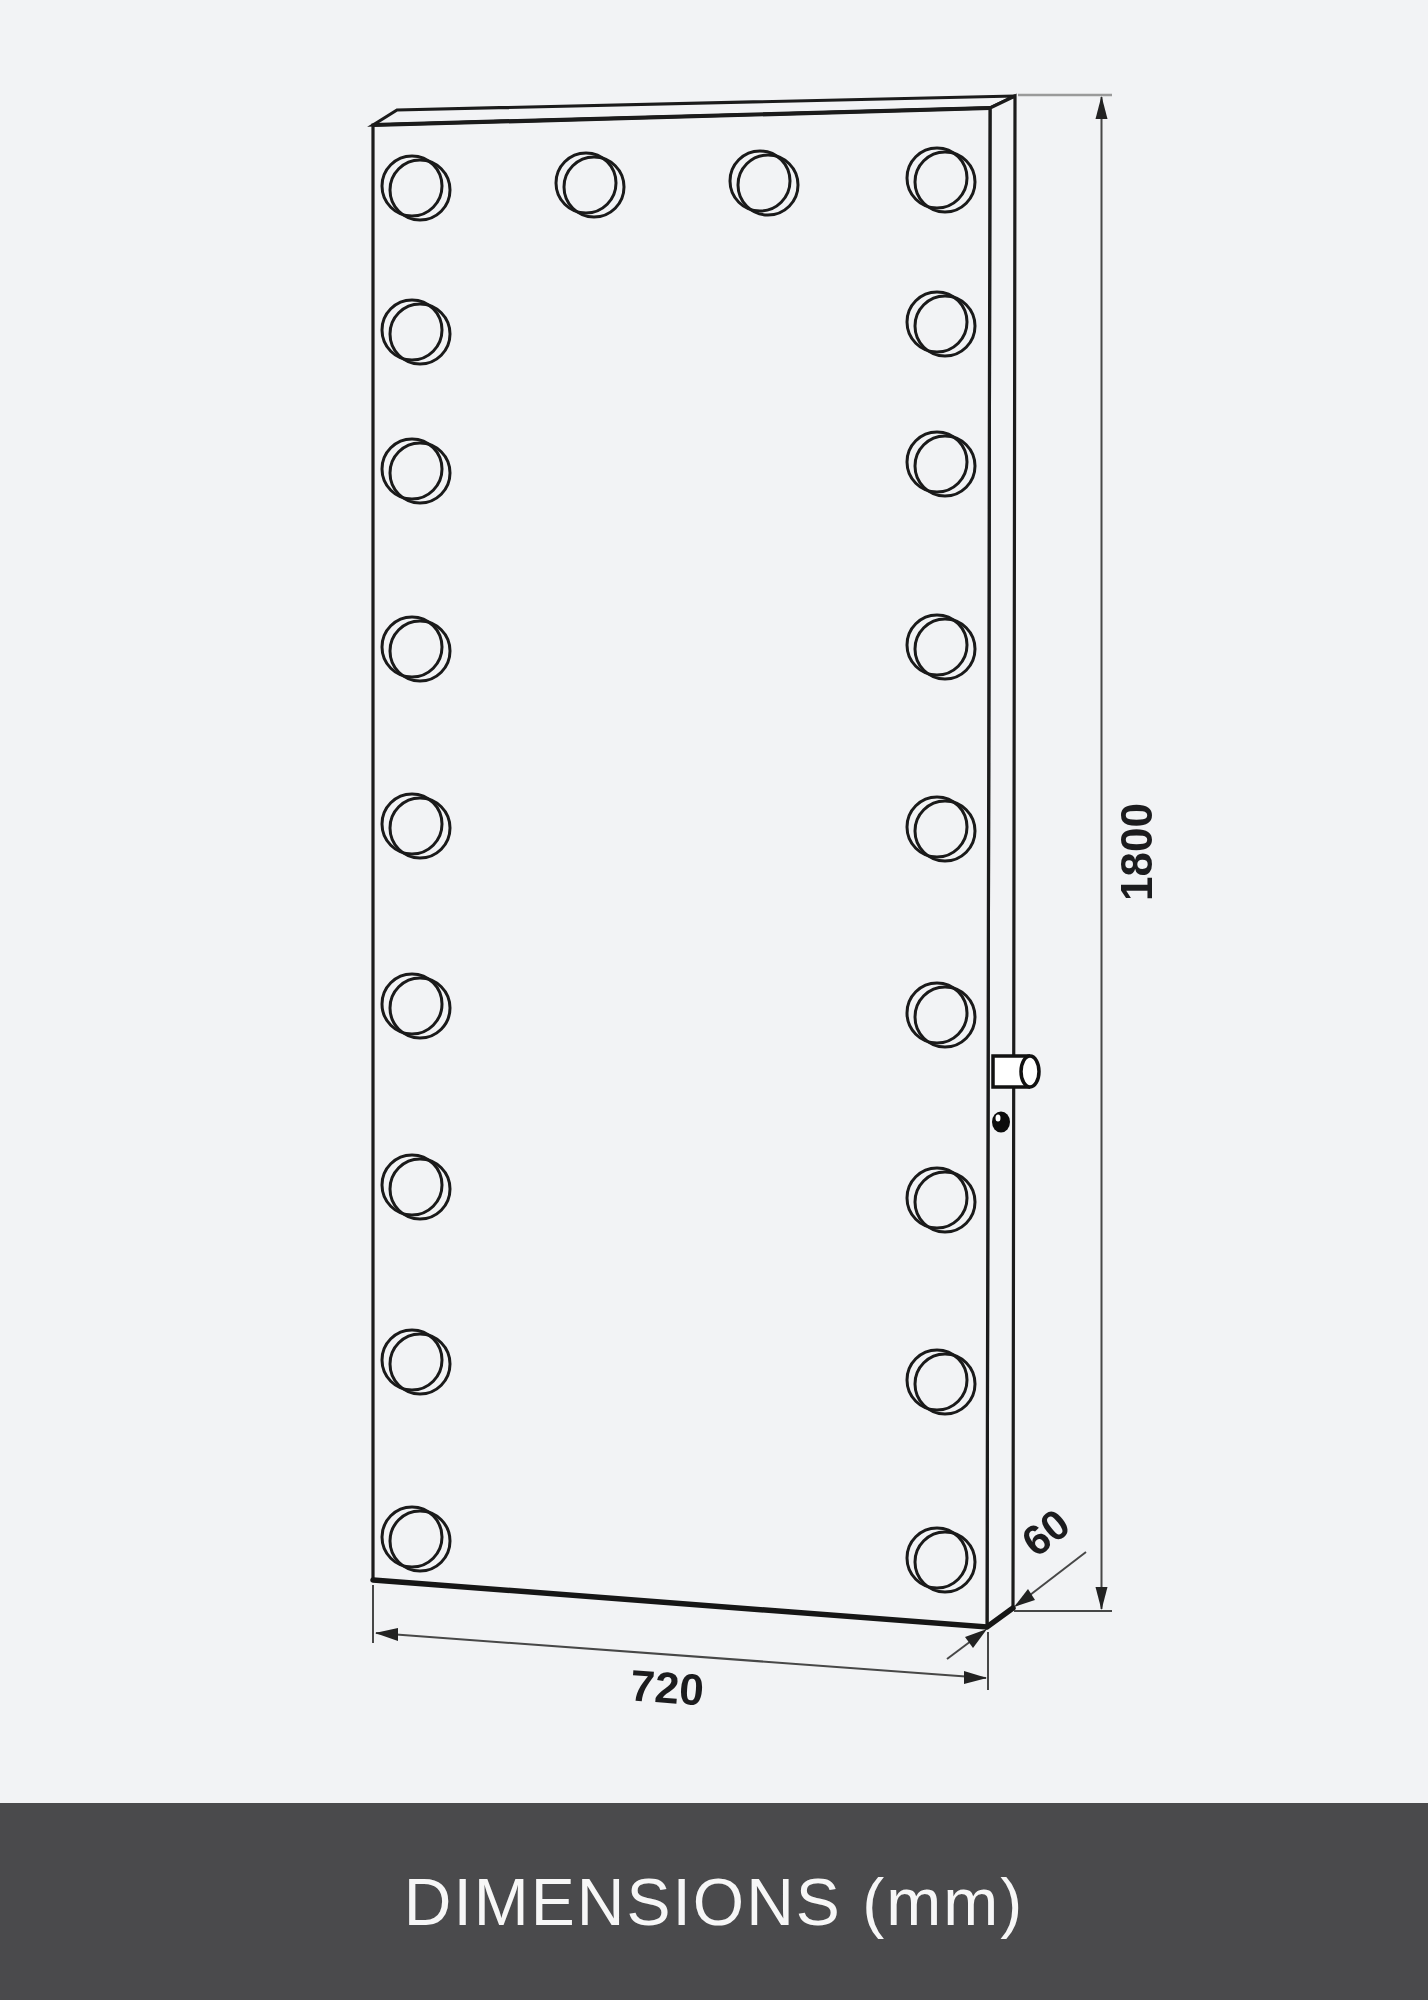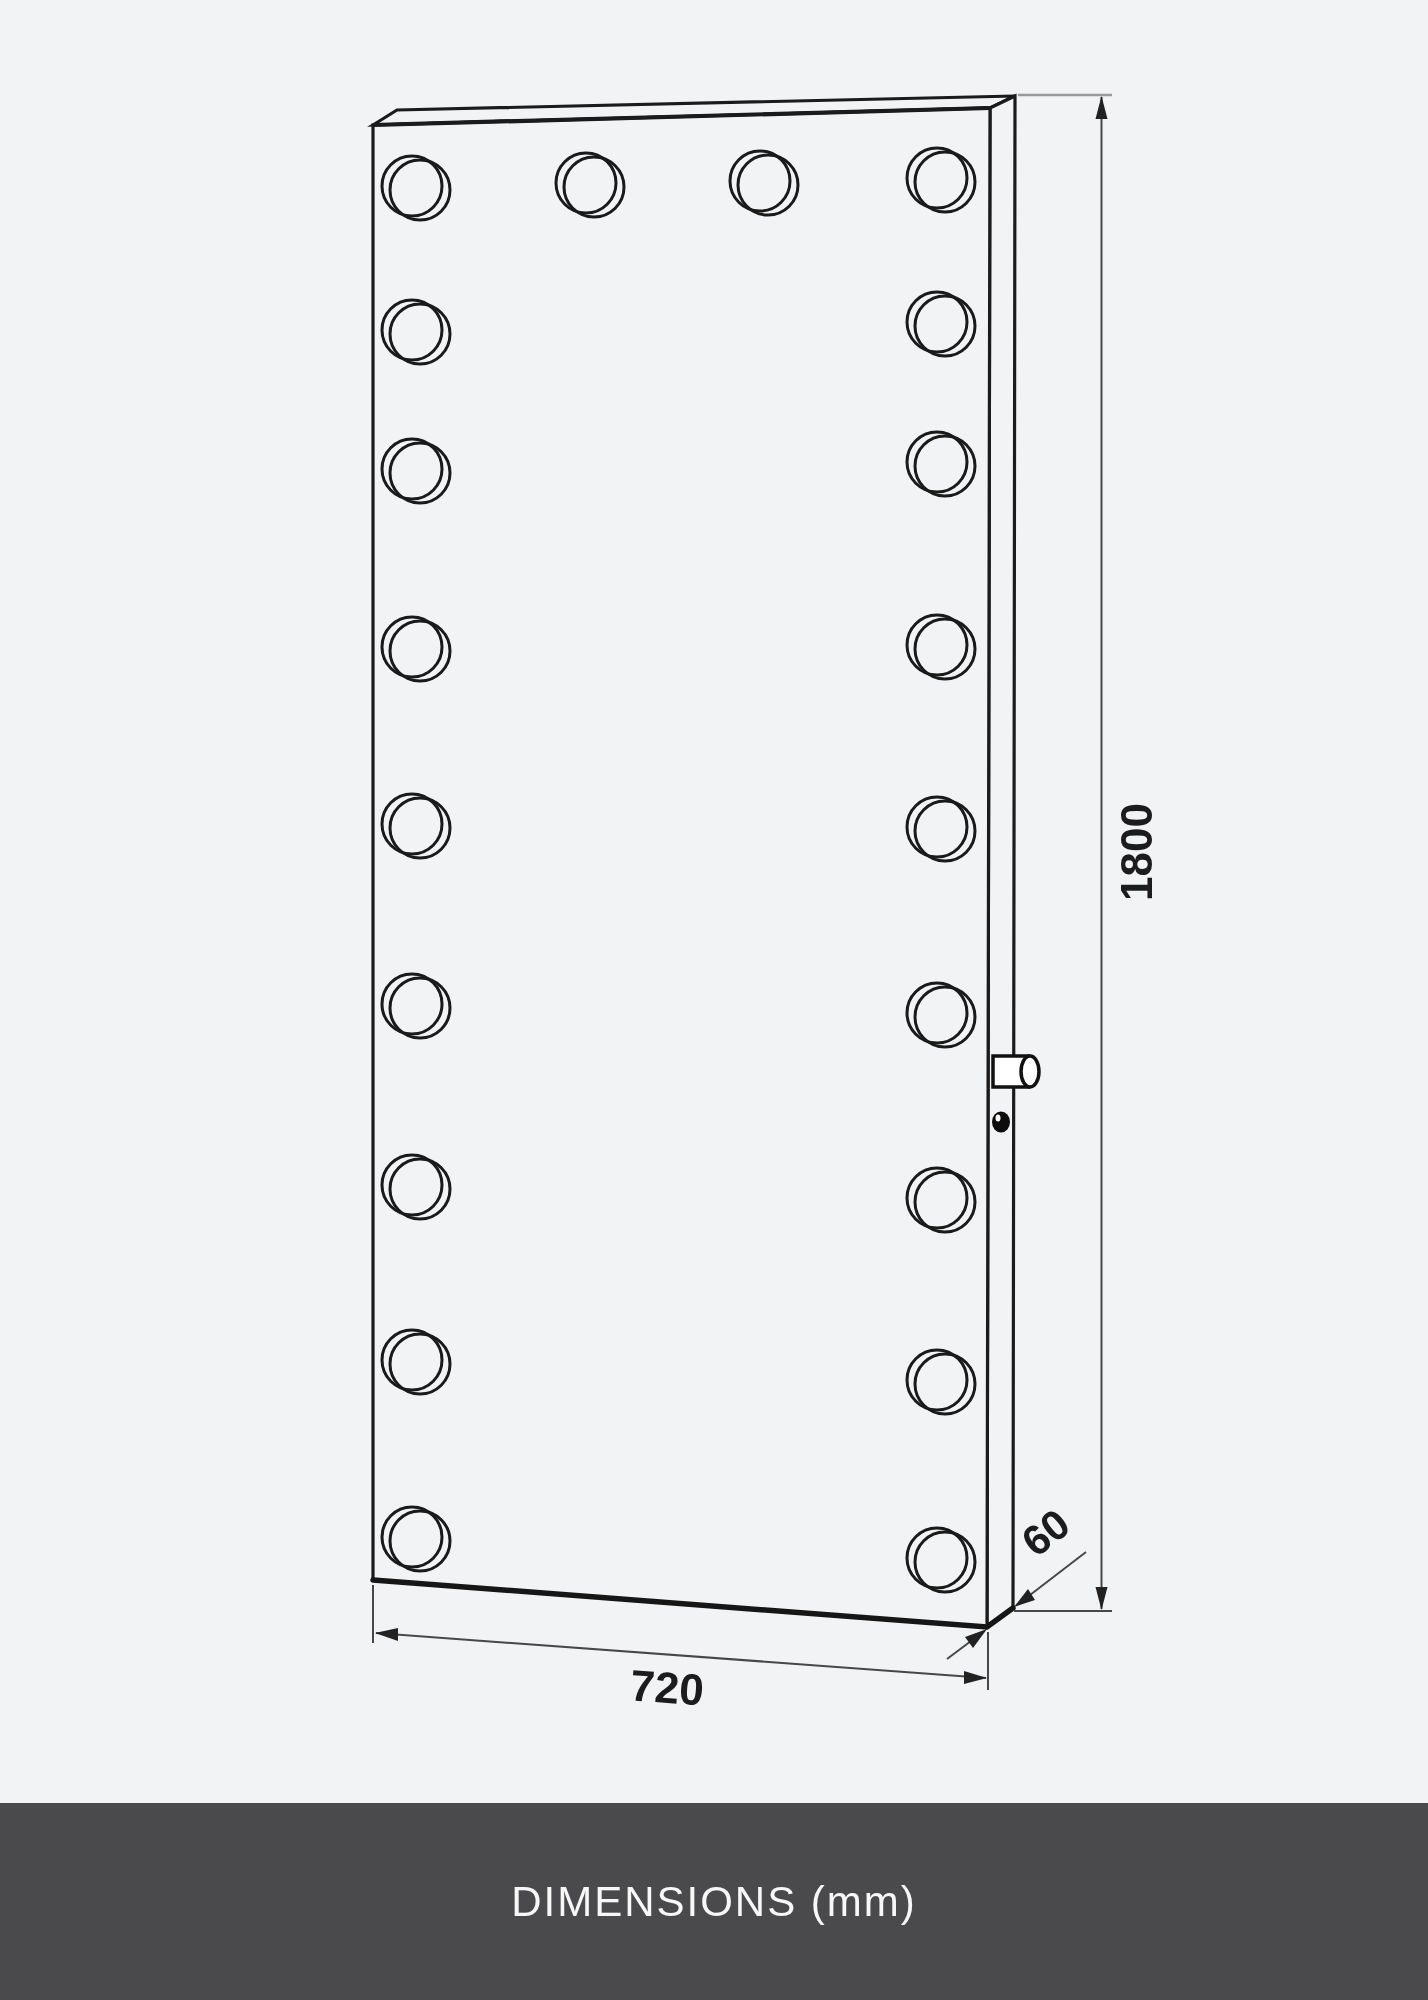--- a/index.html
+++ b/index.html
@@ -100,21 +100,21 @@
     top: 1803px;
     width: 1428px;
     height: 197px;
     background: #4a4a4c;
     display: flex;
     align-items: center;
     justify-content: center;
   }
   .footer-title {
     color: #f7f7f7;
-    font-size: 42px;
+    font-size: 66px;
     font-weight: 300;
     letter-spacing: 2px;
     font-family: "Liberation Sans", sans-serif;
   }
 </style>
 </head>
 <body>
 
 <div class="page">
 

